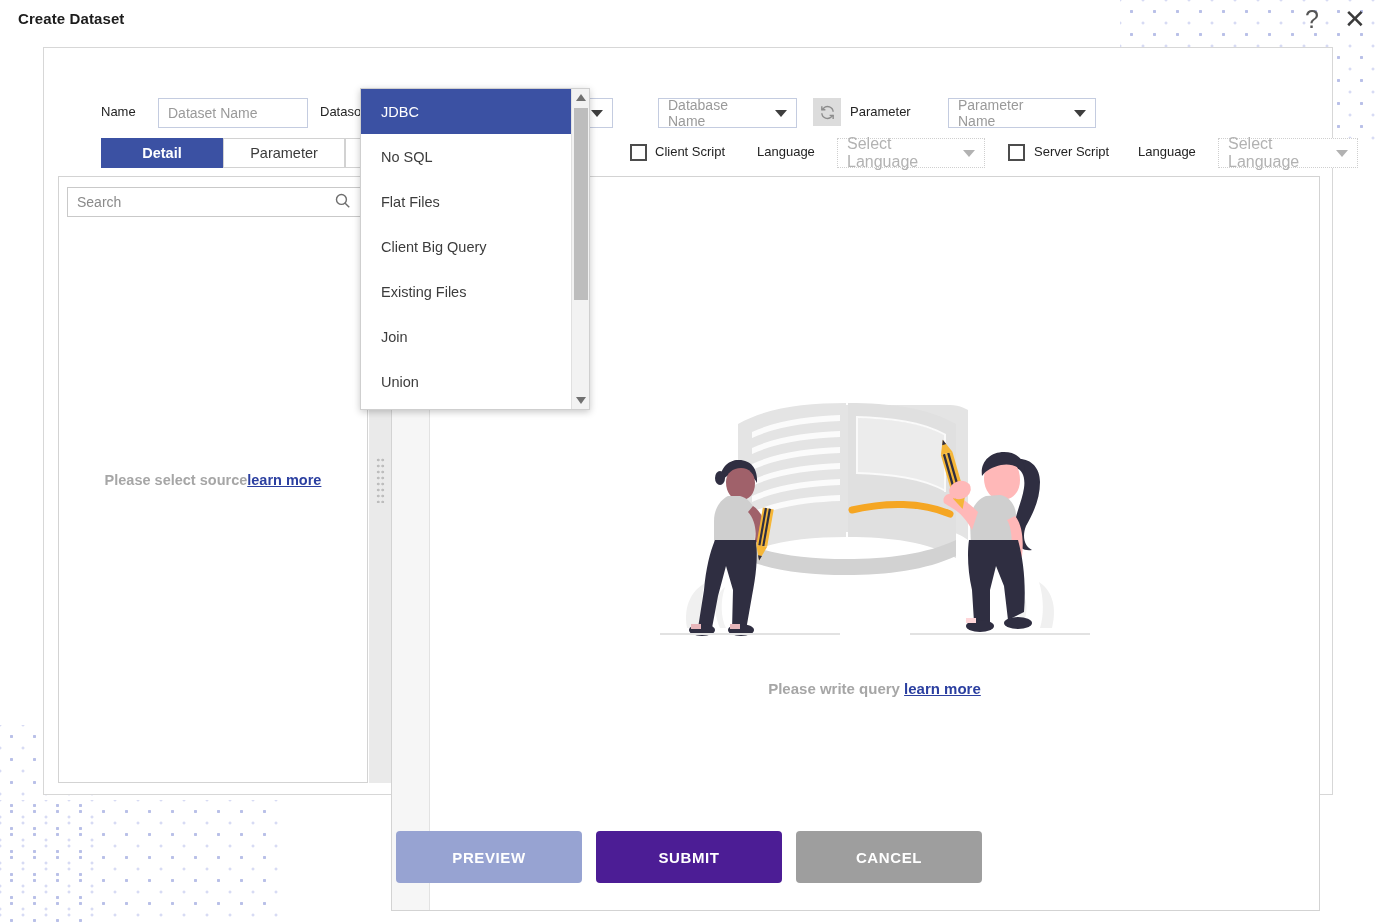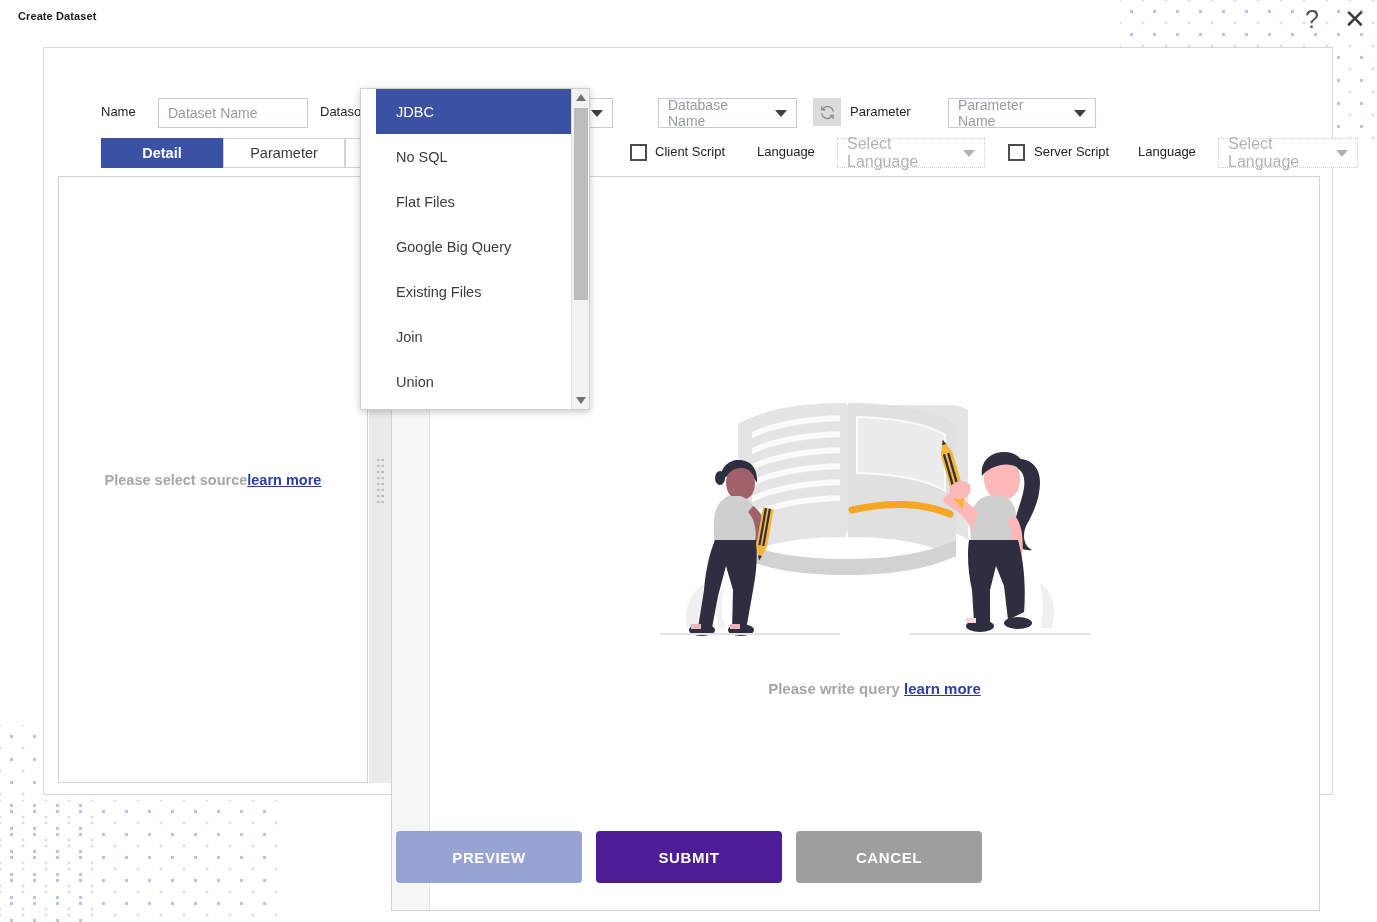--- a/index.html
+++ b/index.html
@@ -21,21 +21,21 @@
     background-position: 0 0, 11.5px 11.5px;
     pointer-events: none;
   }
   #dots-topright { top: 0; left: 1120px; width: 257px; height: 140px; }
   #dots-bottomleft { top: 725px; left: 0; width: 100px; height: 197px; }
   #dots-bottomstrip { top: 800px; left: 0; width: 285px; height: 122px; }
 
   
   #win-title {
     position: absolute; top: 10px; left: 18px;
-    font-size: 11px; font-weight: bold; color: #1c1c1c;
+    font-size: 15px; font-weight: bold; color: #1c1c1c;
     letter-spacing: .1px;
   }
   #help-icon, #close-icon {
     position: absolute; top: 4px;
     font-size: 24px; color: #4a4a4a;
     line-height: 30px; text-align: center;
     width: 30px; cursor: pointer; font-weight: 300;
   }
   #help-icon { left: 1297px; font-size: 25px; color: #555; }
   #close-icon { left: 1340px; font-size: 26px; color: #3b3b3b; }
@@ -161,21 +161,20 @@
     color: #2b3fa0; text-decoration: underline; font-weight: bold; cursor: pointer;
   }
 
   
   #dropdown {
     position: absolute; top: 88px; left: 360px;
     width: 230px; height: 322px;
     background: #fff; border: 1px solid #cfcfcf;
     box-shadow: 0 2px 7px rgba(0,0,0,.22);
     z-index: 60;
-    padding-left: 15px;
   }
   .dd-item {
     height: 45px; display: flex; align-items: center;
     padding-left: 20px; font-size: 14.5px; color: #3c3c3c; cursor: pointer;
   }
   .dd-item.sel { background: #3b51a3; color: #ffffff; }
   #dd-scroll {
     position: absolute; right: 0; top: 0; width: 18px; height: 100%;
     background: #f2f2f2; border-left: 1px solid #e0e0e0;
   }
@@ -277,20 +276,29 @@
       <span class="caret"></span>
     </div>
   </div>
 
   <div id="body-area">
 
     <div id="left-panel">
       <div id="left-empty">
         <span>Please select source </span>
         <span class="lm">learn more</span>
+      </div>
+      <div id="search-box">
+        <span>Search</span>
+        <span id="search-icon">
+          <svg width="17" height="17" viewBox="0 0 24 24" fill="none" stroke="#6e6e6e" stroke-width="2">
+            <circle cx="10.5" cy="10.5" r="7"></circle>
+              <line x1="15.8" y1="15.8" x2="21.5" y2="21.5"></line>
+          </svg>
+        </span>
       </div>
     </div>
 
     <div id="splitter">
       <div id="splitter-grip"></div>
     </div>
 
     <div id="right-panel">
       <div id="right-gutter"></div>
       <div id="illus-wrap">
@@ -394,21 +402,21 @@
   <div class="dd-item sel">
     <span>JDBC</span>
   </div>
   <div class="dd-item">
     <span>No SQL</span>
   </div>
   <div class="dd-item">
     <span>Flat Files</span>
   </div>
   <div class="dd-item">
-    <span>Google Big Query</span>
+    <span>Client Big Query</span>
   </div>
   <div class="dd-item">
     <span>Existing Files</span>
   </div>
   <div class="dd-item">
     <span>Join</span>
   </div>
   <div class="dd-item">
     <span>Union</span>
   </div>

